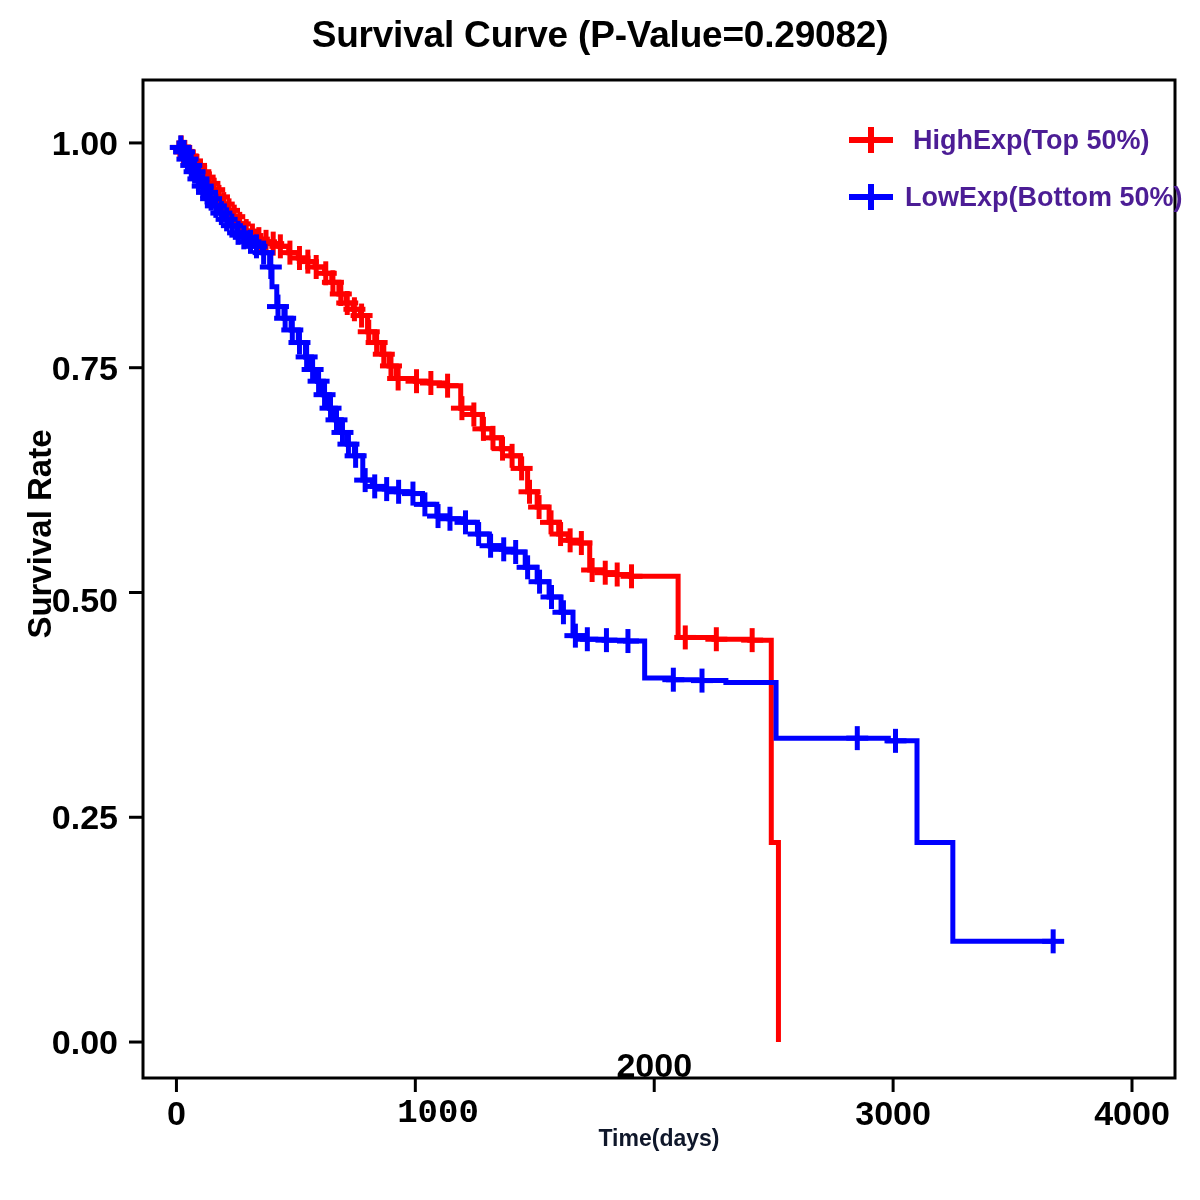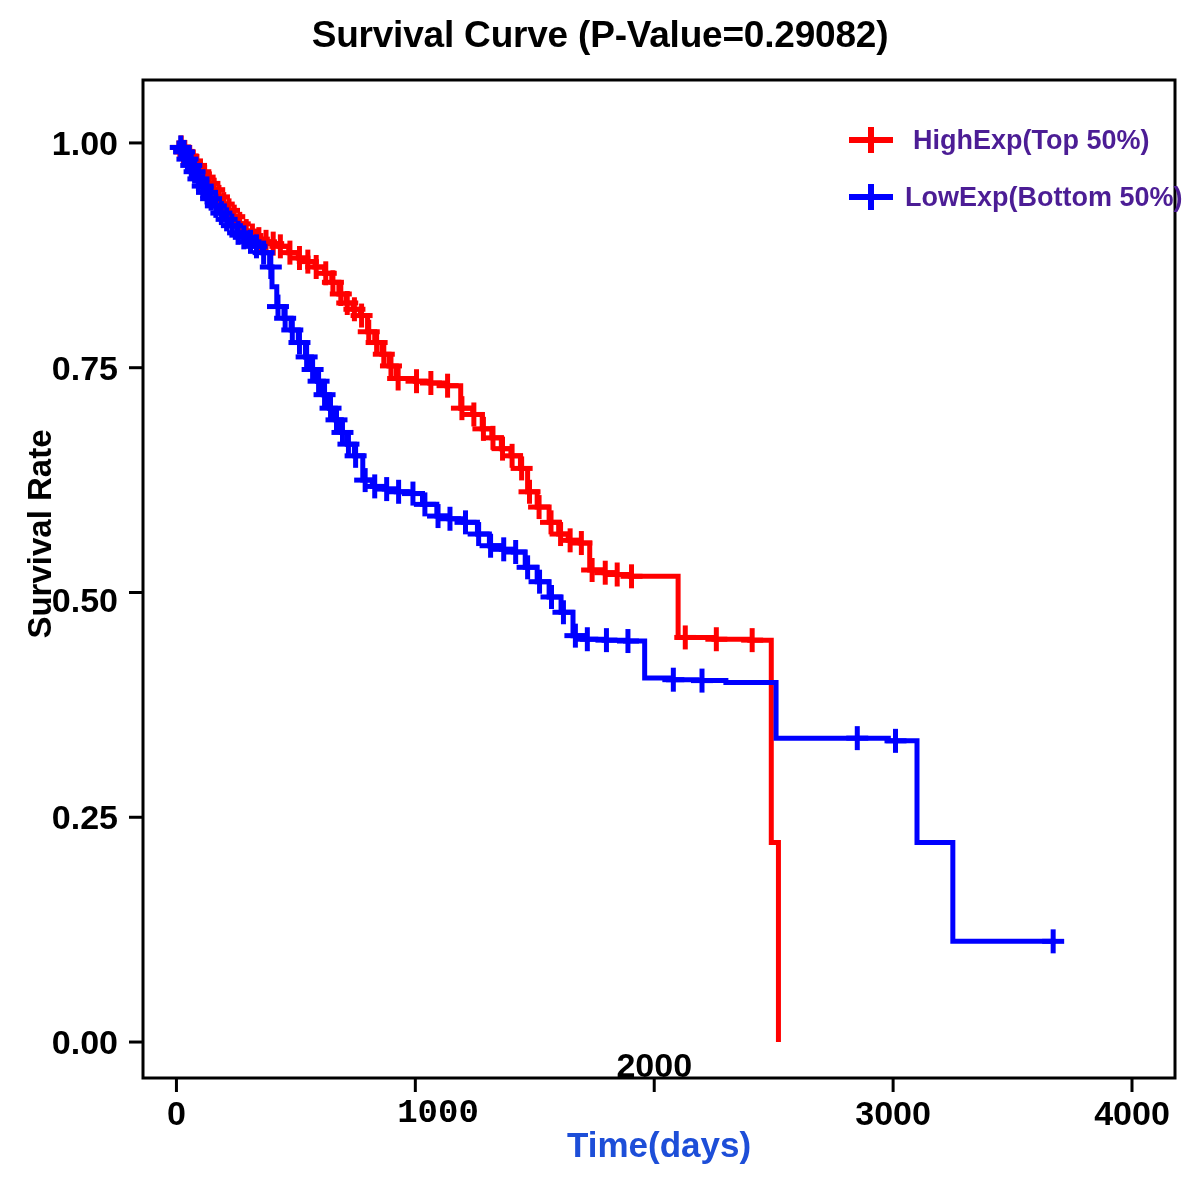--- a/index.html
+++ b/index.html
@@ -48,23 +48,23 @@
     transform: rotate(-90deg);
     transform-origin: center center;
     font-family: "Liberation Sans", sans-serif;
   }
   #x-axis-label {
     position: absolute;
     left: 143px;
     top: 1125px;
     width: 1032px;
     text-align: center;
-    font-size: 35px;
-    font-weight: bold;
-    color: #1d4ed8;
+    font-size: 23px;
+    font-weight: bold;
+    color: #0f172a;
     font-family: "Liberation Sans", sans-serif;
   }
   .tick-label {
     position: absolute;
     font-size: 34px;
     font-weight: bold;
     color: #000000;
     font-family: "Liberation Sans", sans-serif;
     white-space: nowrap;
   }

